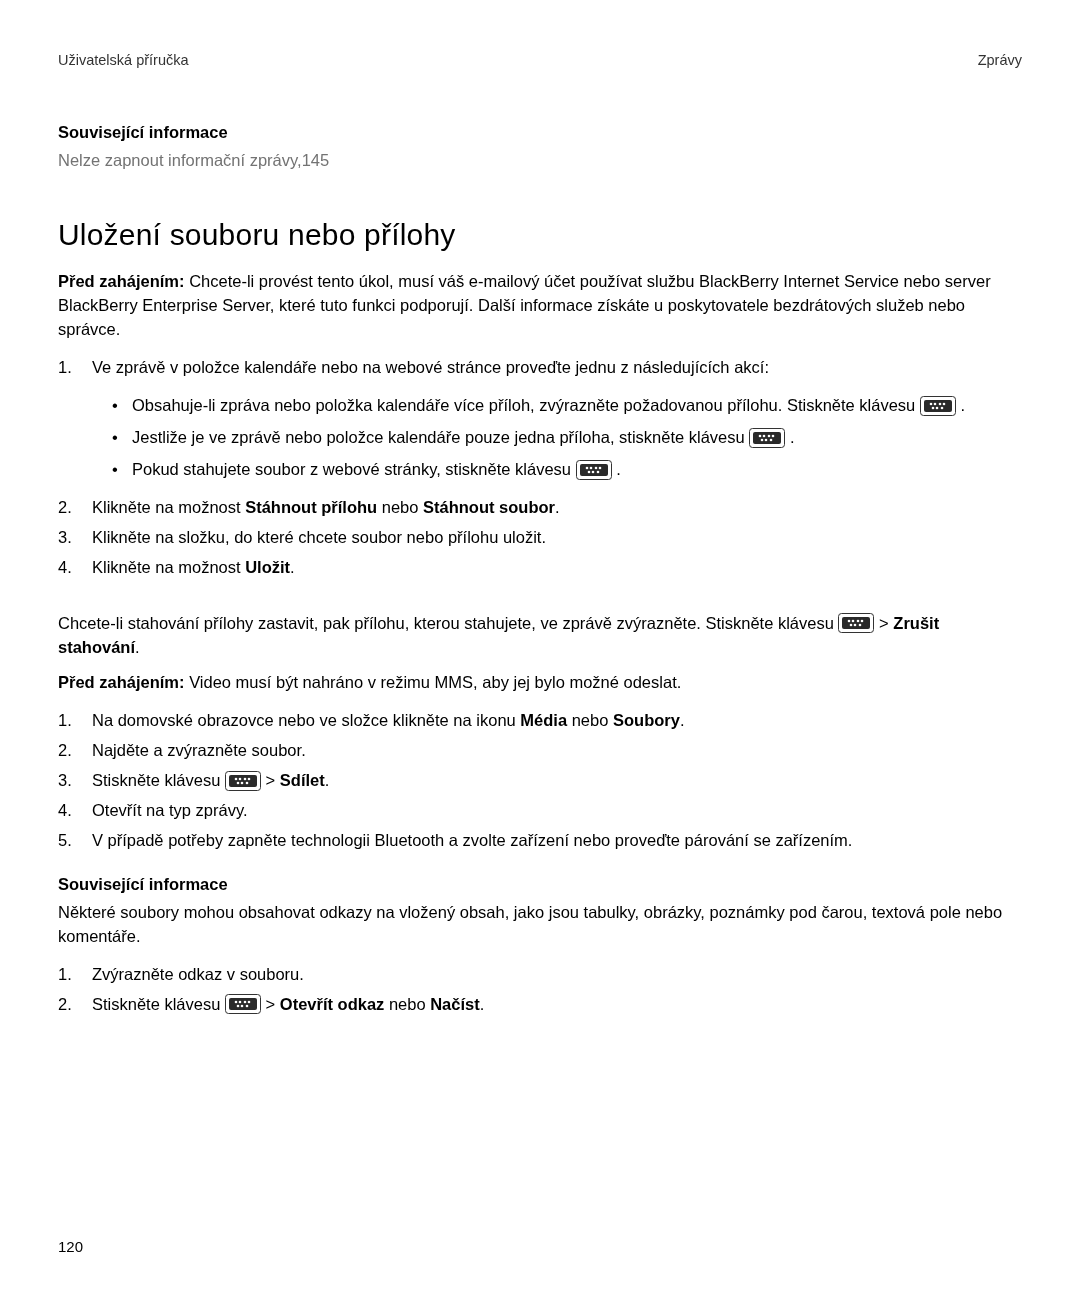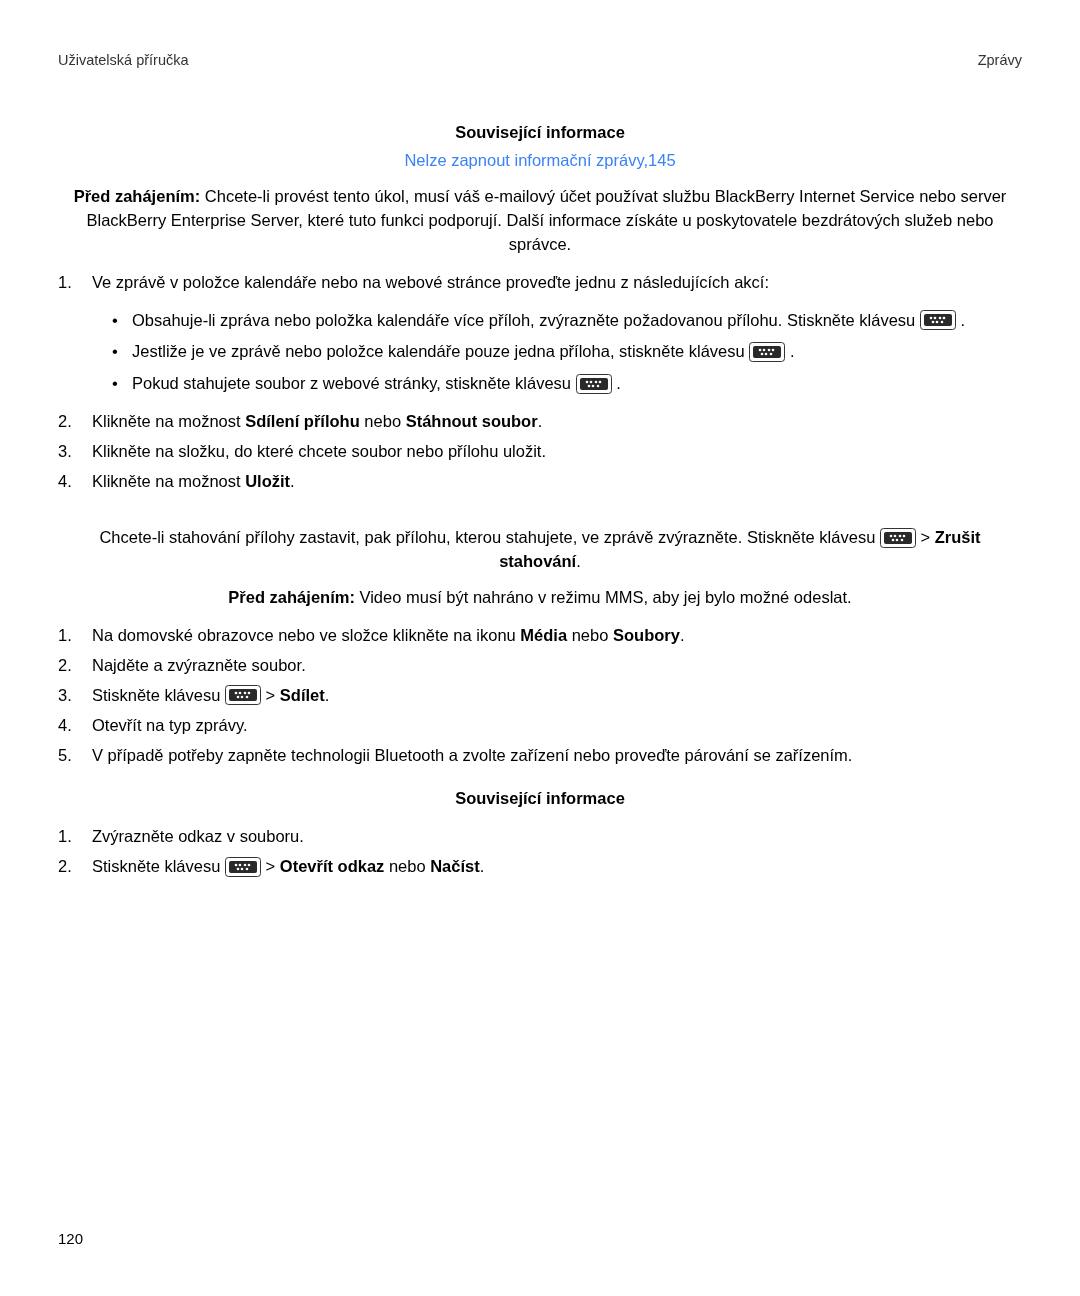--- a/index.html
+++ b/index.html
@@ -23,30 +23,30 @@
     justify-content: space-between;
     font-size: 14.5px;
     color: #333;
     margin-bottom: 50px;
   }
   .related-heading {
     font-weight: 700;
     margin: 0 0 4px 0;
   }
   a.xref {
-    color: #3b82f6;
+    color: #737373;
     text-decoration: none;
   }
   h2.section {
     font-weight: 400;
     font-size: 30px;
     margin: 40px 0 14px 0;
     letter-spacing: 0.2px;
   }
-  p { margin: 0 0 12px 0; text-align: center; }
+  p { margin: 0 0 12px 0; }
   ol.steps {
     list-style: none;
     padding: 0;
     margin: 14px 0 14px 0;
   }
   ol.steps > li {
     display: flex;
     margin: 6px 0;
   }
   ol.steps > li > .num {
@@ -77,21 +77,21 @@
     display: inline-block;
     vertical-align: middle;
     position: relative;
     top: -1px;
   }
   .bb-icon svg { display: block; }
   strong.b { font-weight: 700; }
   .page-number {
     position: absolute;
     left: 58px;
-    bottom: 46px;
+    bottom: 38px;
     font-size: 15px;
   }
   .gap-small { height: 6px; }
   .gap-med { height: 18px; }
 </style>
 </head>
 <body>
 
 <div class="page">
 
@@ -100,20 +100,21 @@
     <span>Zprávy</span>
   </div>
 
   <p class="related-heading">Související informace</p>
   <p>
     <a class="xref" href="#">
       <span>Nelze zapnout informační zprávy,</span><span>145</span>
     </a>
   </p>
 
+  <h2 class="section">Uložení souboru nebo přílohy</h2>
 
   <p>
     <strong class="b">Před zahájením: </strong><span>Chcete-li provést tento úkol, musí váš e-mailový účet používat službu BlackBerry Internet Service nebo server BlackBerry Enterprise Server, které tuto funkci podporují. Další informace získáte u poskytovatele bezdrátových služeb nebo správce.</span>
   </p>
 
   <ol class="steps">
     <li>
       <span class="num">1.</span>
       <span class="body">Ve zprávě v položce kalendáře nebo na webové stránce proveďte jednu z následujících akcí:</span>
     </li>
@@ -158,21 +159,21 @@
             <circle cx="24" cy="8" r="1.3" fill="#fff"></circle>
             <circle cx="22" cy="12" r="1.3" fill="#fff"></circle>
           </svg></span><span> .</span>
     </li>
   </ul>
 
   <ol class="steps">
     <li>
       <span class="num">2.</span>
       <span class="body">
-        <span>Klikněte na možnost </span><strong class="b">Sdílení přílohu</strong><span> nebo </span><strong class="b">Stáhnout soubor</strong><span>.</span>
+        <span>Klikněte na možnost </span><strong class="b">Stáhnout přílohu</strong><span> nebo </span><strong class="b">Stáhnout soubor</strong><span>.</span>
       </span>
     </li>
     <li>
       <span class="num">3.</span>
       <span class="body">Klikněte na složku, do které chcete soubor nebo přílohu uložit.</span>
     </li>
     <li>
       <span class="num">4.</span>
       <span class="body">
         <span>Klikněte na možnost </span><strong class="b">Uložit</strong><span>.</span>
@@ -236,20 +237,21 @@
       <span class="num">5.</span>
       <span class="body">V případě potřeby zapněte technologii Bluetooth a zvolte zařízení nebo proveďte párování se zařízením.</span>
     </li>
   </ol>
 
   <div class="gap-small"></div>
 
   <p class="related-heading">Související informace</p>
 
 
+  <p>Některé soubory mohou obsahovat odkazy na vložený obsah, jako jsou tabulky, obrázky, poznámky pod čarou, textová pole nebo komentáře.</p>
 
   <ol class="steps">
     <li>
       <span class="num">1.</span>
       <span class="body">Zvýrazněte odkaz v souboru.</span>
     </li>
     <li>
       <span class="num">2.</span>
       <span class="body">
         <span>Stiskněte klávesu </span><span class="bb-icon"><svg width="36" height="20">

